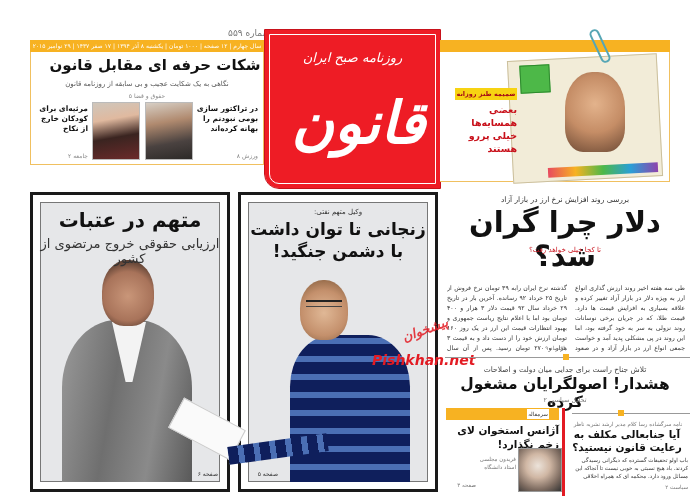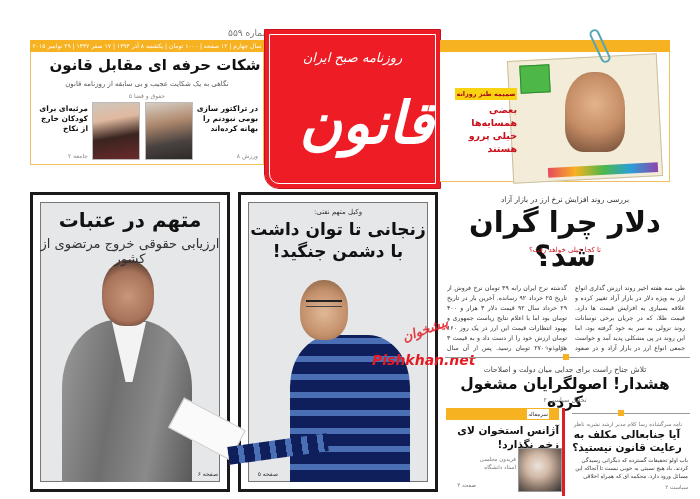--- a/index.html
+++ b/index.html
@@ -19,21 +19,21 @@
     .photo-man { left: 145px; top: 102px; width: 48px; height: 58px; background: linear-gradient(170deg, #d7cfc5 0%, #b08a6f 35%, #4a4240 70%, #2d2a28 100%); }
     .photo-woman { left: 92px; top: 102px; width: 48px; height: 58px; background: linear-gradient(170deg, #cfc6bb 0%, #e0b99f 30%, #3a2420 60%, #6b2a2a 100%); }
     .tl-side-right { left: 196px; top: 104px; width: 62px; font-size: 7.5px; line-height: 10px; font-weight: bold; direction: rtl; text-align: right; }
     .tl-side-left { left: 36px; top: 104px; width: 52px; font-size: 7.5px; line-height: 10px; font-weight: bold; direction: rtl; }
     .tl-ref-r { left: 196px; top: 152px; width: 62px; font-size: 6px; color: #888; direction: rtl; text-align: right; }
     .tl-ref-l { left: 36px; top: 152px; width: 52px; font-size: 6px; color: #888; direction: rtl; text-align: right; }
 
     .logo-box { left: 265px; top: 30px; width: 175px; height: 158px; background: #ee1c25; border: 2px solid #ee1c25; outline: 1px solid #c8121b; border-radius: 0 0 0 14px; }
     .logo-inner { left: 269px; top: 34px; width: 167px; height: 150px; border: 1px solid #fff; border-radius: 0 0 0 10px; }
     .logo-tagline { left: 275px; top: 50px; width: 155px; font-family: "DejaVu Serif", serif; font-size: 13px; color: #fff; font-style: italic; }
-    .logo-title { left: 284px; top: 78px; width: 165px; font-family: "DejaVu Serif", serif; font-size: 58px; font-weight: bold; color: #fff; font-style: italic; line-height: 90px; letter-spacing: -2px; }
+    .logo-title { left: 276px; top: 78px; width: 165px; font-family: "DejaVu Serif", serif; font-size: 58px; font-weight: bold; color: #fff; font-style: italic; line-height: 90px; letter-spacing: -2px; }
 
     .tr-bar { left: 440px; top: 40px; width: 230px; height: 12px; background: #f7b222; }
     .tr-box { left: 440px; top: 52px; width: 230px; height: 130px; border-right: 1px solid #f0c060; border-bottom: 1px solid #f0c060; background: #fff; }
     .supp-paper { left: 510px; top: 57px; width: 150px; height: 123px; background: #f2ecd8; border: 1px solid #cbbf9c; transform: rotate(-3deg); }
     .supp-green { left: 520px; top: 65px; width: 30px; height: 28px; background: #4db848; border: 1px solid #2e8a2e; transform: rotate(-3deg); }
     .supp-face { left: 565px; top: 72px; width: 60px; height: 80px; border-radius: 45% 45% 30% 30%; background: radial-gradient(circle at 50% 40%, #e3b38c 0%, #c58d66 50%, #6d4a35 100%); }
     .supp-rainbow { left: 548px; top: 165px; width: 110px; height: 10px; background: linear-gradient(90deg, #e84a5f, #f7b222, #4db848, #2a9fd6, #8e44ad); transform: rotate(-3deg); }
     .paperclip { left: 595px; top: 28px; width: 10px; height: 36px; border: 2px solid #56a6b5; border-radius: 6px; transform: rotate(-25deg); }
     .supp-label { left: 455px; top: 88px; width: 62px; height: 12px; background: #f7d312; color: #a40a18; font-size: 6.5px; line-height: 12px; font-weight: bold; direction: rtl; text-align: center; }
     .supp-text { left: 445px; top: 103px; width: 72px; color: #c8101a; font-size: 9.5px; line-height: 13px; font-weight: bold; direction: rtl; text-align: right; }

